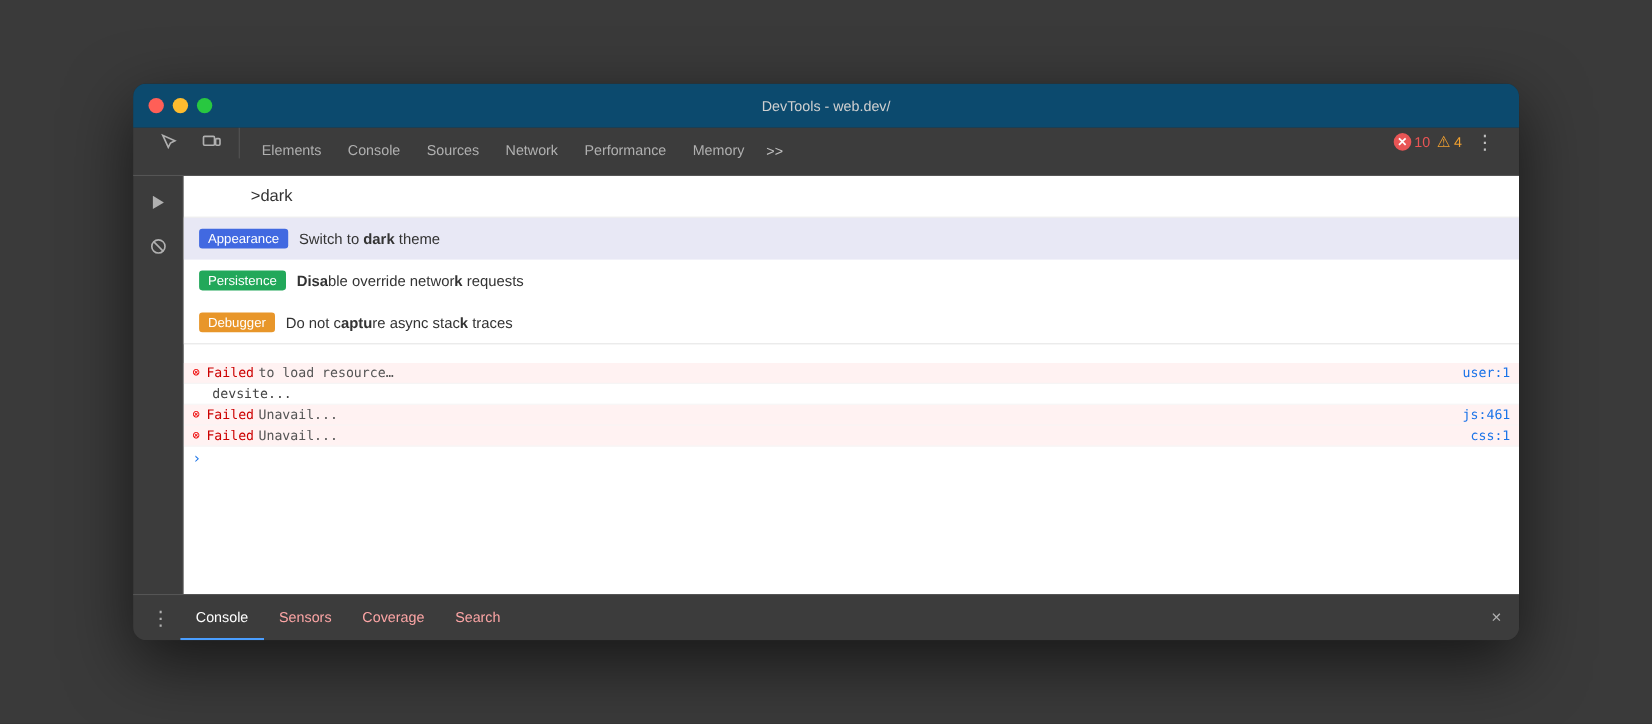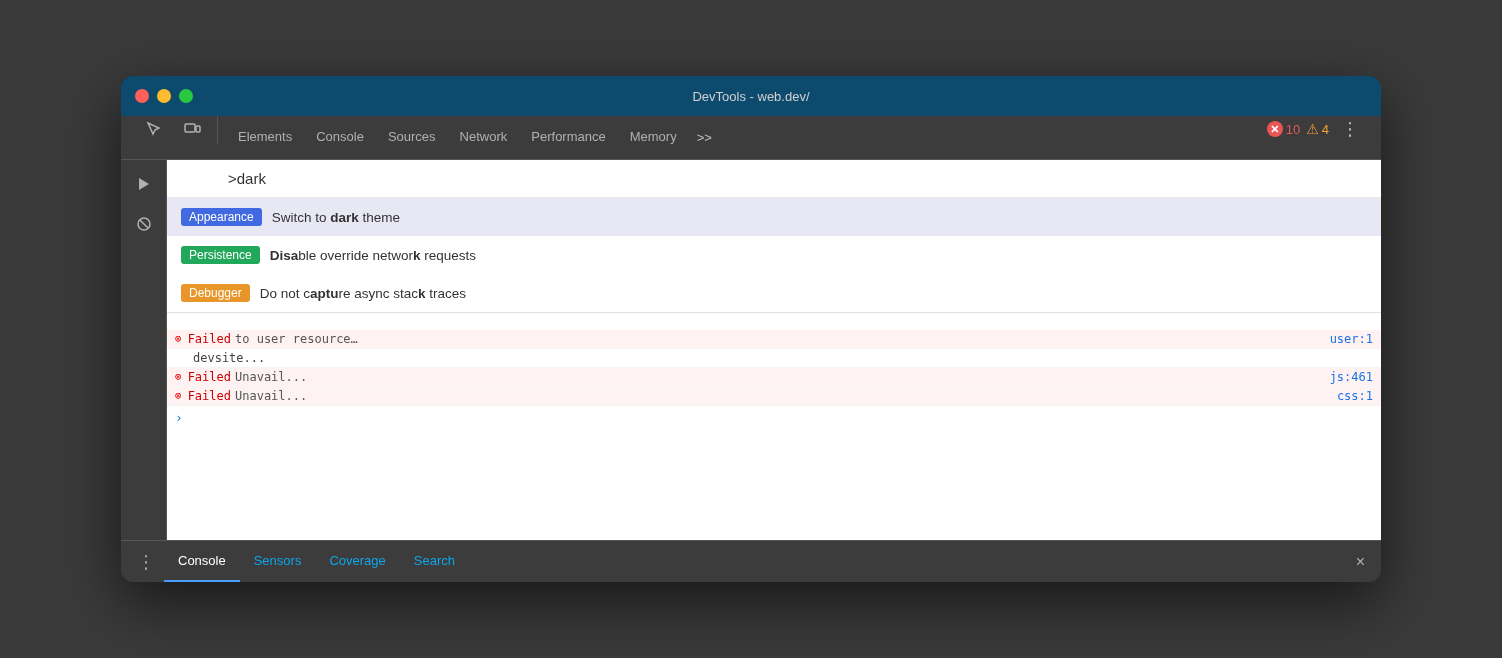--- a/index.html
+++ b/index.html
@@ -274,21 +274,21 @@
     .dots-btn {
       background: none;
       border: none;
       color: #b0b0b0;
       font-size: 18px;
       cursor: pointer;
       padding: 0 8px;
       letter-spacing: 1px;
     }
     .bottom-tab {
-      color: #0ea5e9;
+      color: #fca5a5;
       font-size: 13px;
       padding: 0 14px;
       height: 100%;
       display: flex;
       align-items: center;
       cursor: pointer;
       border-bottom: 2px solid transparent;
       white-space: nowrap;
     }
     .bottom-tab.active {
@@ -409,21 +409,21 @@
             <span class="command-text">Do not c<b>aptu</b>re async stac<b>k</b> traces</span>
           </div>
 
         </div>
       </div>
 
       <div style="position:absolute; top: 170px; left: 0; right: 0; bottom: 0; background: #fff; overflow: hidden;">
         <div class="console-line error">
           <span class="console-error-icon">⊗</span>
           <span style="color:#c00; font-size:12px;">Failed</span>
-          <span style="color:#555; font-size:12px; margin-left:4px;">to user resource…</span>
+          <span style="color:#555; font-size:12px; margin-left:4px;">to load resource…</span>
           <a class="console-link">user:1</a>
         </div>
         <div class="console-line" style="color:#444;align-items:center;">
           <span style="margin-left: 18px;">devsite...</span>
         </div>
         <div class="console-line error">
           <span class="console-error-icon">⊗</span>
           <span style="color:#c00; font-size:12px;">Failed</span>
           <span style="color:#555; font-size:12px; margin-left:4px;">Unavail...</span>
           <a class="console-link">js:461</a>

